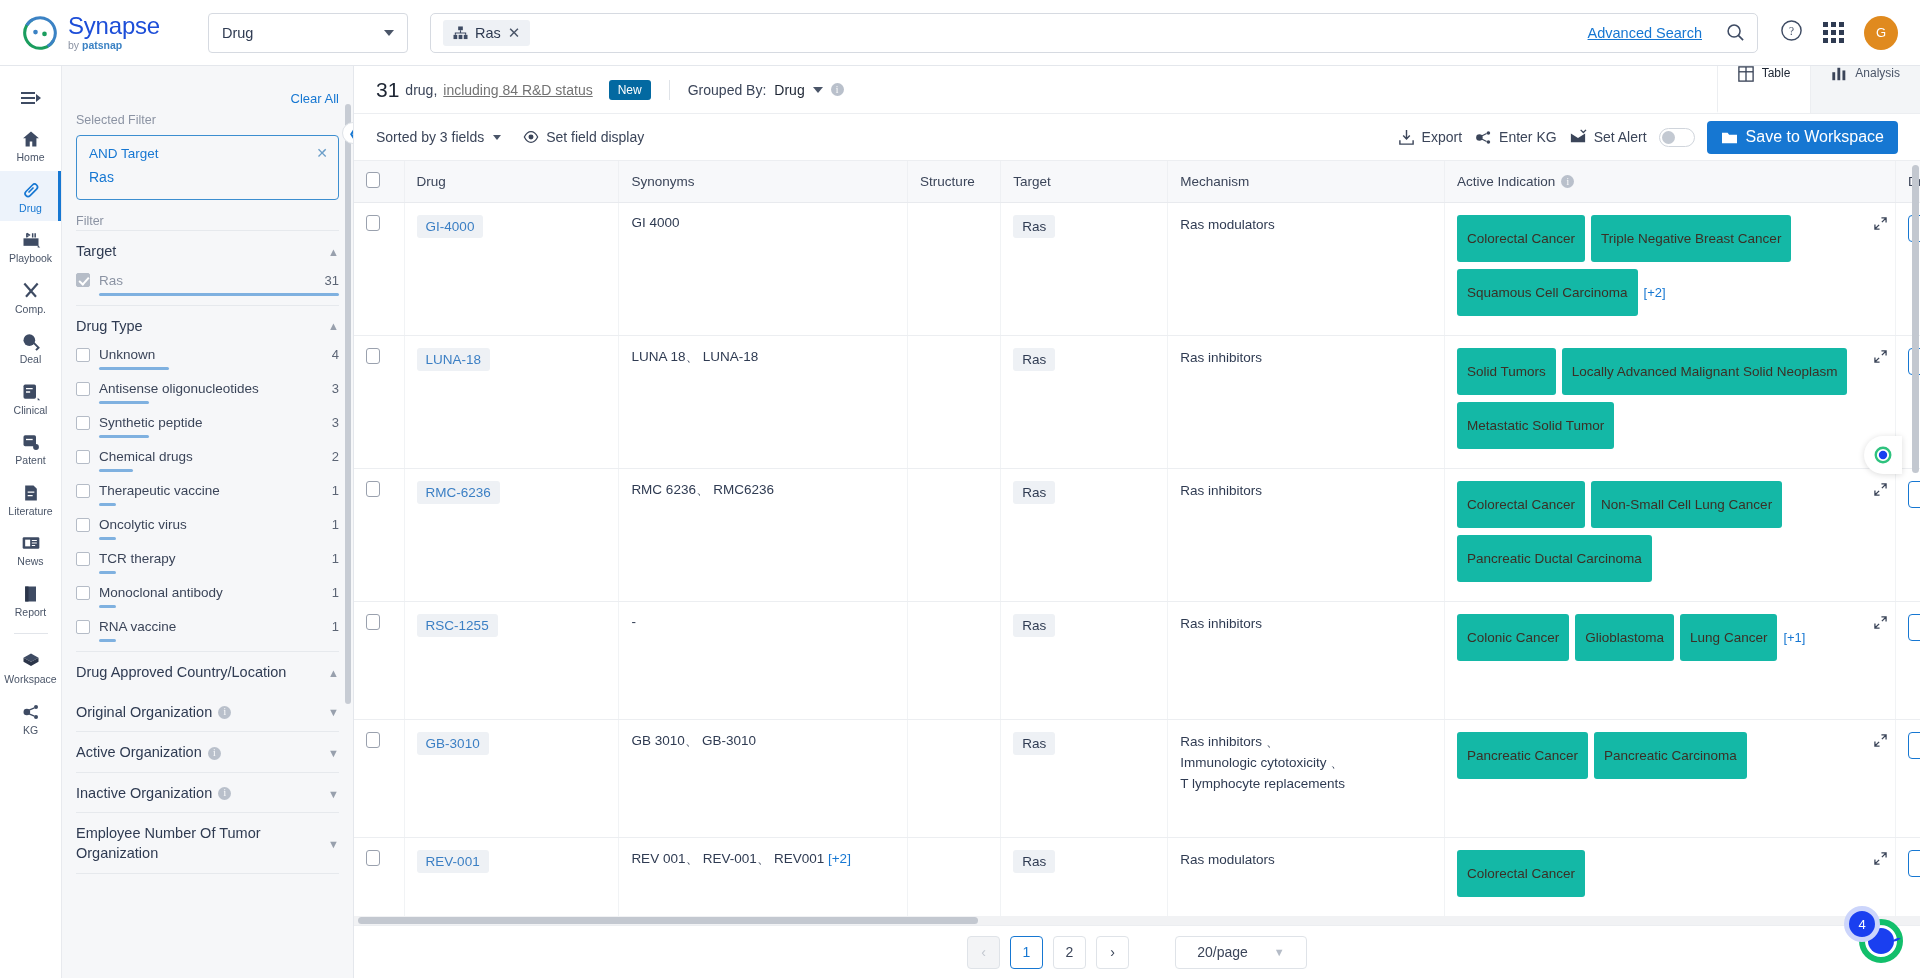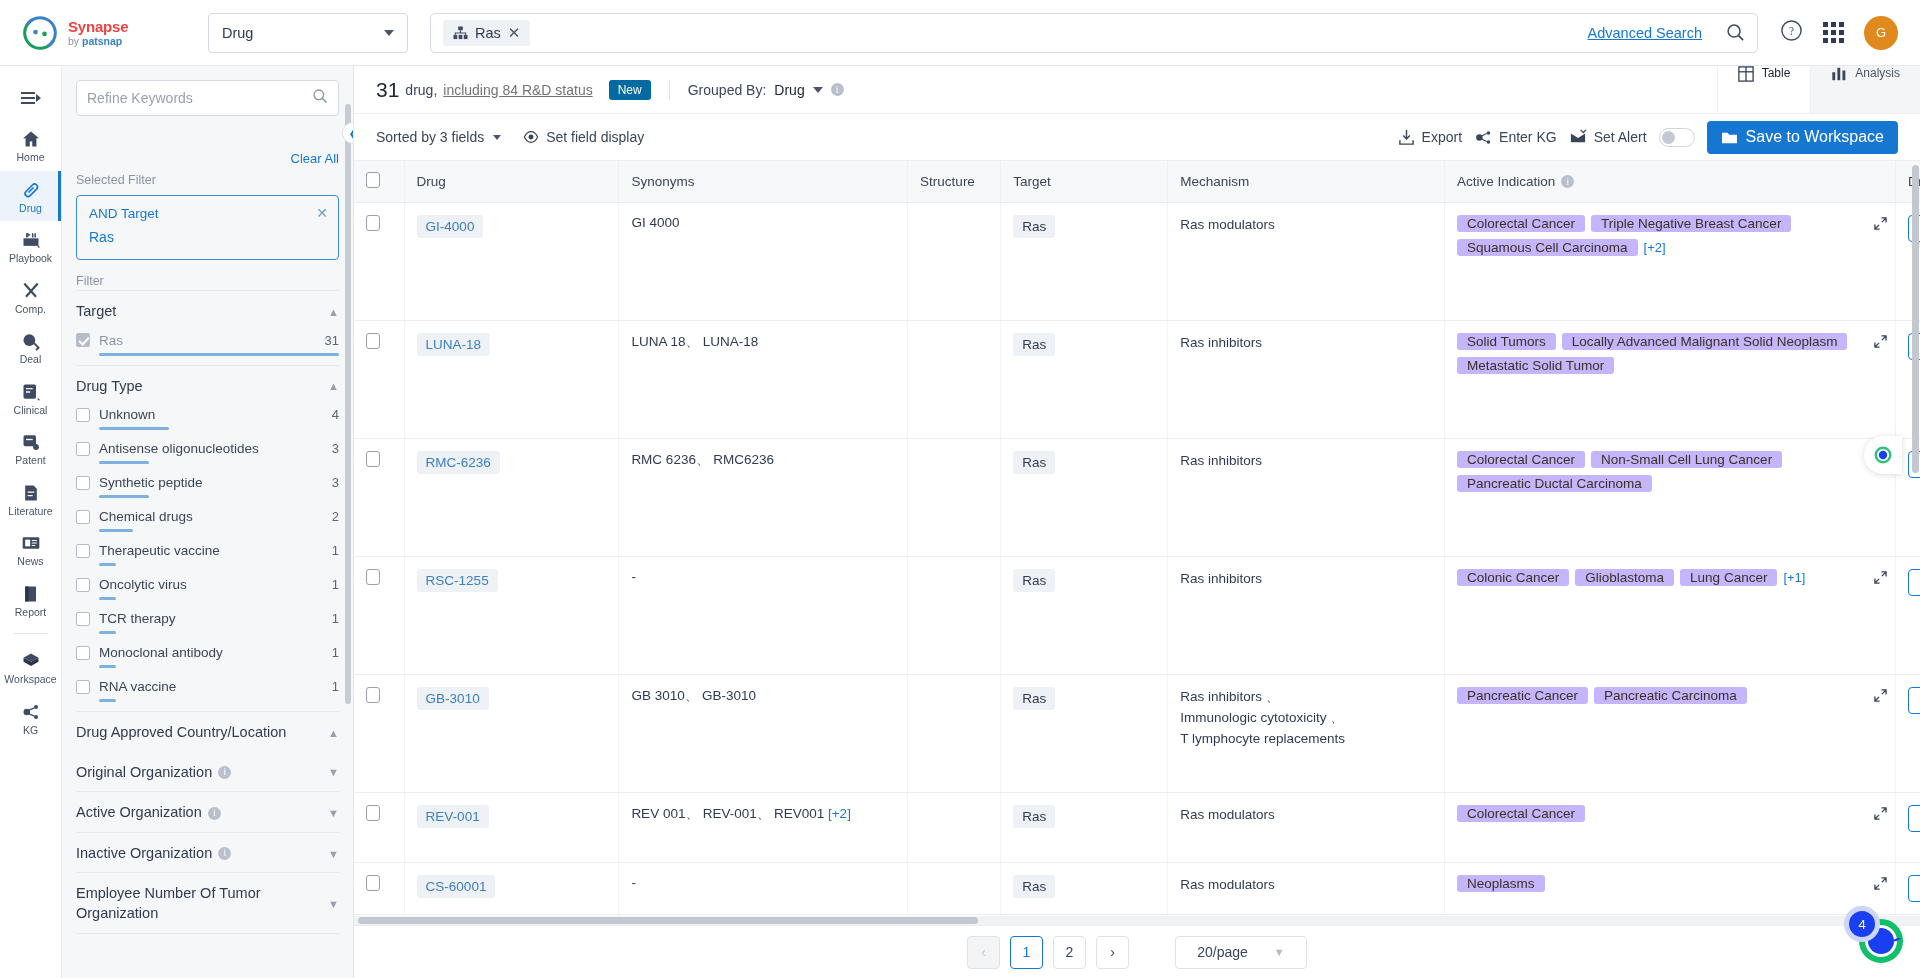--- a/index.html
+++ b/index.html
@@ -12,21 +12,21 @@
   .app { display: flex; flex-direction: column; width: 1920px; height: 978px; }
 
   
   .header {
     height: 66px; min-height: 66px; display: flex; align-items: center;
     border-bottom: 1px solid #e4e7ec; background: #fff; padding: 0 22px;
   }
   .brand { display: flex; align-items: center; gap: 10px; width: 160px; }
   .brand-logo { width: 36px; height: 36px; flex: 0 0 36px; }
   .brand-text { line-height: 1; }
-  .brand-name { font-size: 15px; color: #ef4444; letter-spacing: -.2px; font-weight: 700; }
+  .brand-name { font-size: 24px; color: #1d4ed8; letter-spacing: -.2px; font-weight: 400; }
   .brand-sub { font-size: 10.5px; color: #8b93a3; margin-top: 2px; }
   .brand-sub i { font-style: normal; color: #3b82c4; font-weight: 600; }
 
   .scope-select {
     margin-left: 26px; width: 200px; height: 40px; border: 1px solid #d6dae1;
     border-radius: 4px; display: flex; align-items: center; justify-content: space-between;
     padding: 0 13px; font-size: 14.5px; color: #2f3b52; cursor: pointer; background: #fff;
   }
   .caret-dn { width: 0; height: 0; border-left: 5px solid transparent; border-right: 5px solid transparent; border-top: 6px solid #4a5568; }
 
@@ -211,21 +211,21 @@
   }
   .drug-pill {
     display: inline-block; background: #eef1f5; color: #3b7fc4; border-radius: 3px; padding: 4px 9px; font-size: 13.5px;
     cursor: pointer;
   }
   .target-pill {
     display: inline-block; background: #eef1f5; color: #2f3b52; border-radius: 3px; padding: 4px 9px; font-size: 13.5px;
   }
   .ind-cell { position: relative; padding-right: 34px; }
   .ind-tag {
-    display: inline-block; background: #c4b5fd; color: #3b3026; border-radius: 3px; padding: 1px 10px;
+    display: inline-block; background: #14b8a6; color: #3b3026; border-radius: 3px; padding: 16px 10px;
     font-size: 13.5px; margin: 0 6px 7px 0;
   }
   .ind-more { color: #1677d2; font-size: 13px; }
   .expand-ic { position: absolute; right: 8px; top: 14px; cursor: pointer; color: #3b4559; }
   .phase-pill {
     display: inline-block; border: 1px solid #1677d2; color: #1677d2; border-radius: 4px;
     padding: 5px 11px; font-size: 13.5px; cursor: pointer;
   }
   .mech-line { line-height: 1.55; }
   .syn-more { color: #1677d2; }
@@ -434,29 +434,20 @@
             <circle cx="7" cy="12" r="4" fill="#3e4b63"></circle>
             <circle cx="18" cy="6" r="2.4" fill="#3e4b63"></circle>
             <circle cx="18" cy="18" r="2.4" fill="#3e4b63"></circle>
             <path d="M9 10l7-3M9 14l7 3" stroke="#3e4b63" stroke-width="1.5"></path>
           </svg>
         <span class="lbl">KG</span>
       </div>
     </div>
 
     <div class="filters">
-      <div class="refine">
-        <input type="text" placeholder="Refine Keywords" style="">
-        <span>
-          <svg width="16" height="16" viewBox="0 0 20 20">
-              <circle cx="8.5" cy="8.5" r="6" fill="none" stroke="#8b93a3" stroke-width="1.6"></circle>
-              <line x1="13" y1="13" x2="18" y2="18" stroke="#8b93a3" stroke-width="1.8"></line>
-            </svg>
-        </span>
-      </div>
 
       <div class="fscroll">
         <div class="frow-head">
           <span class="f-label">Selected Filter</span>
           <span class="clear-all">Clear All</span>
         </div>
 
         <div class="sel-box">
           <div class="sel-title">AND Target</div>
           <div class="sel-val">Ras</div>

